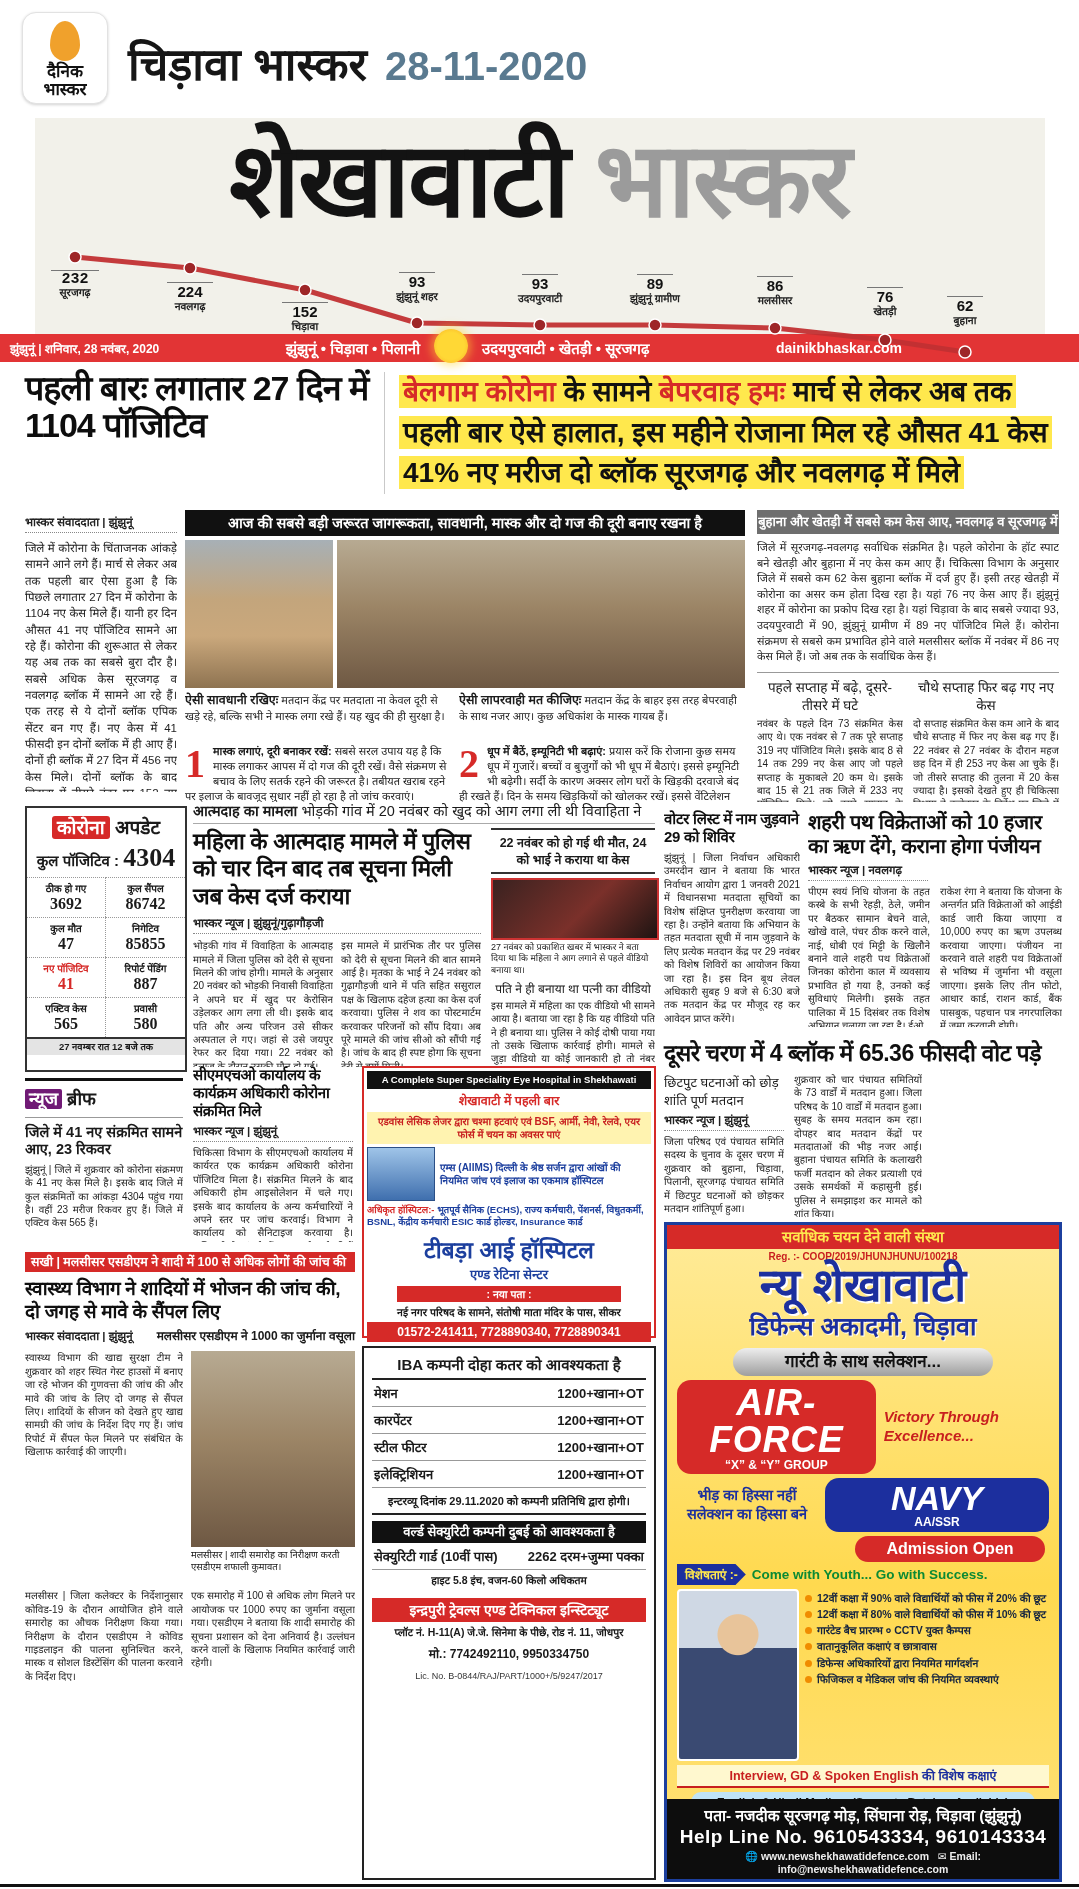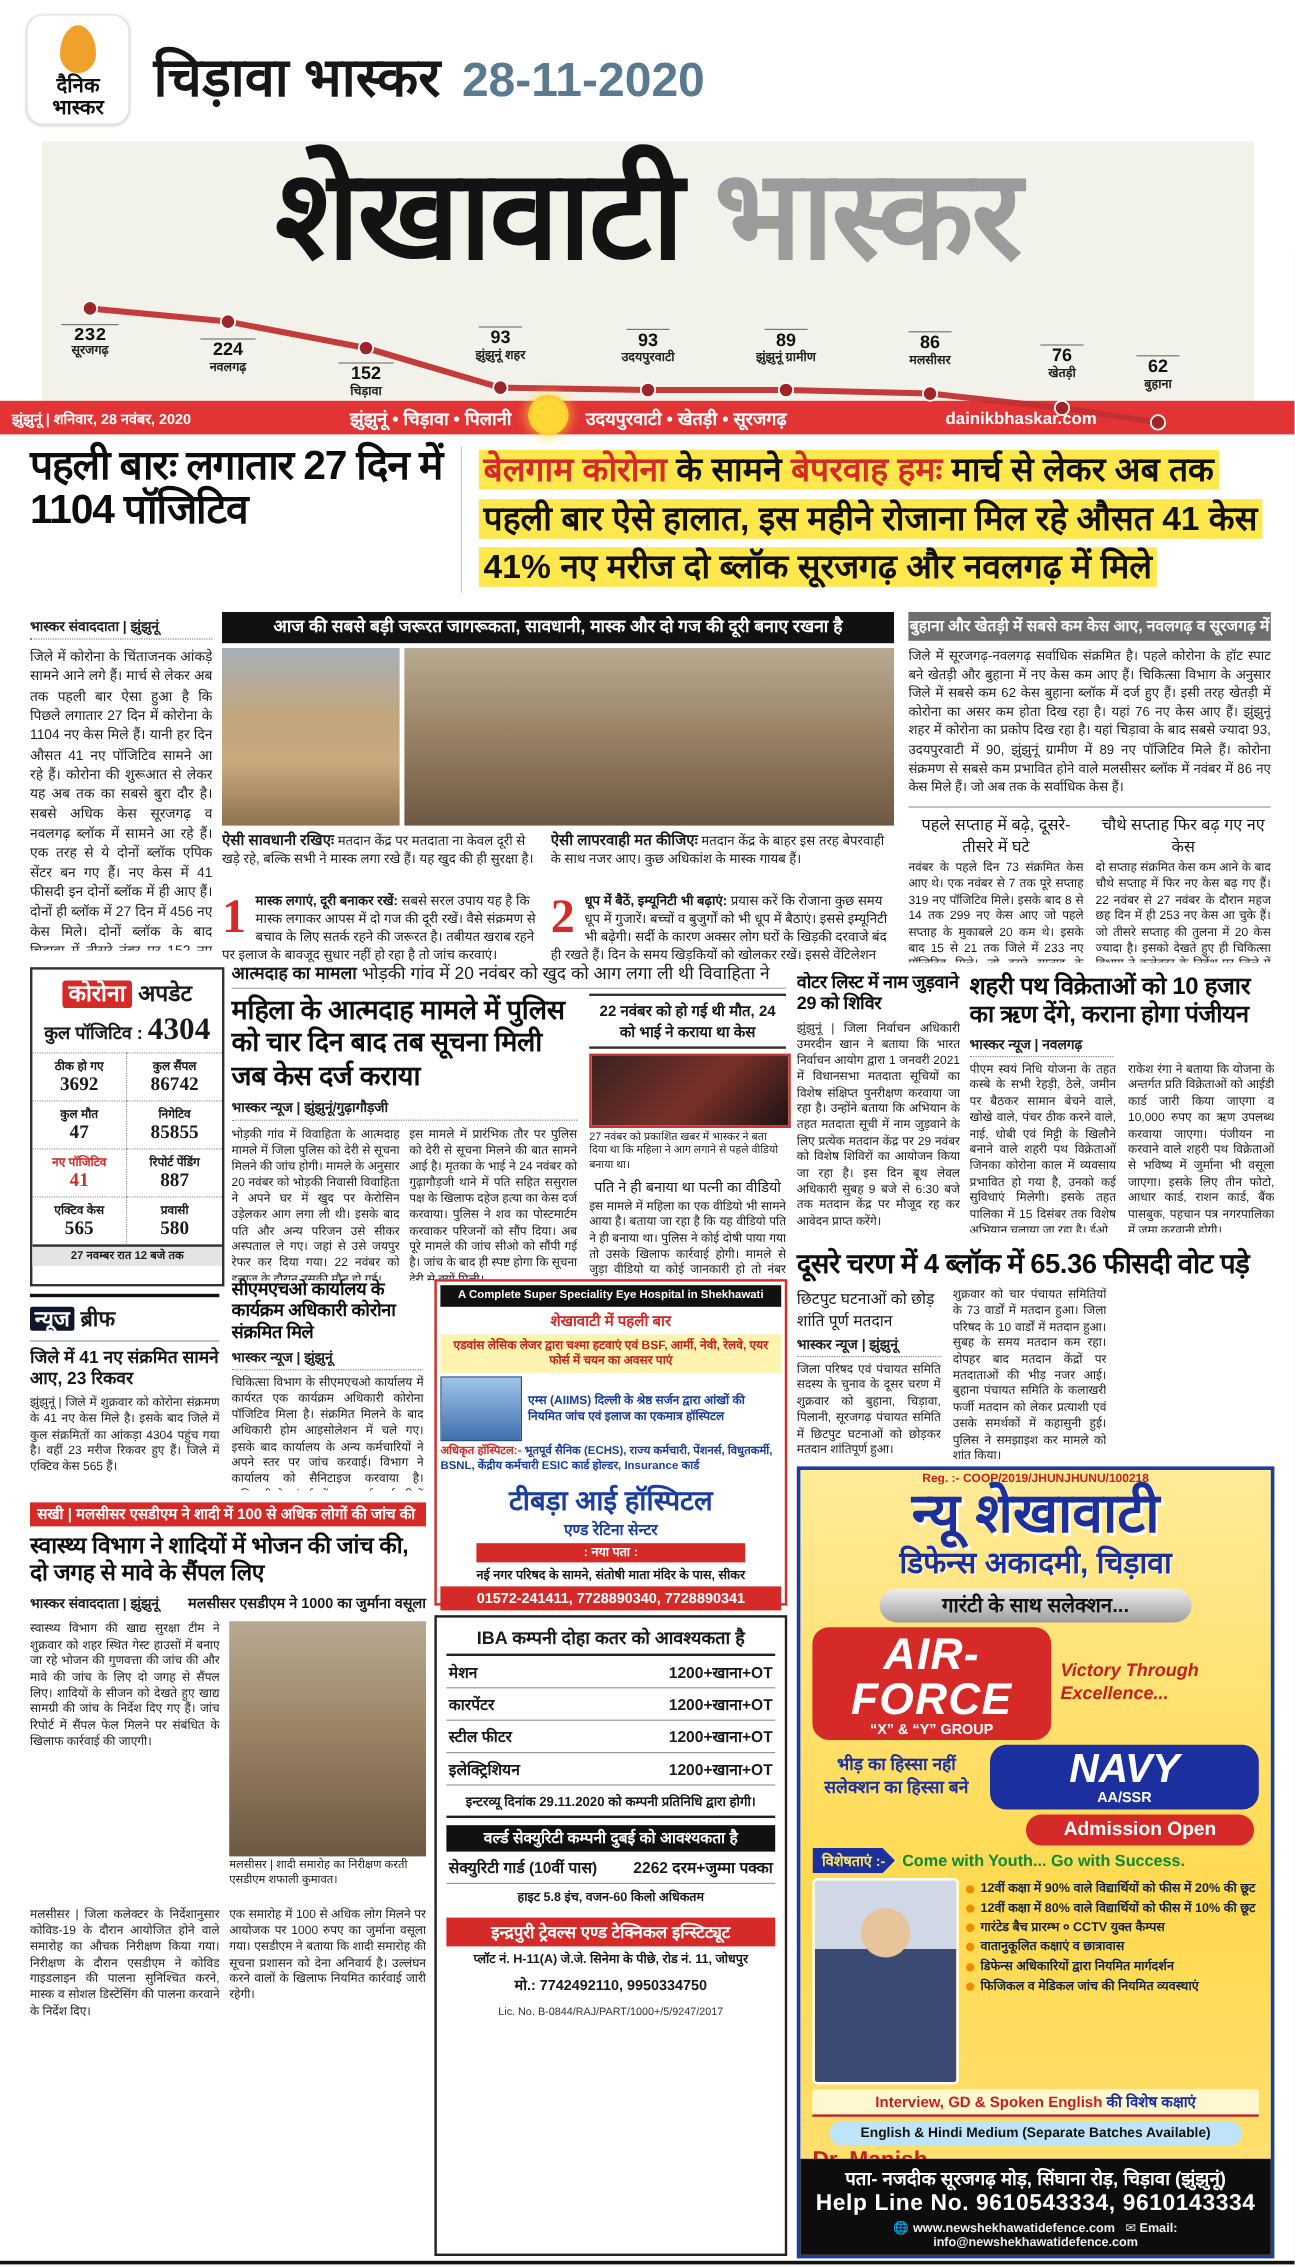--- a/index.html
+++ b/index.html
@@ -20,21 +20,21 @@
   
   .mast-bg{left:35px;top:118px;width:1010px;height:216px;background:#f2f1ea;}
   .mast-title{left:0;top:128px;width:1079px;text-align:center;font-weight:900;font-size:104px;line-height:1.0;letter-spacing:-2px;}
   .mast-title .blk{color:#131313;}
   .mast-title .gry{color:#9b9b9b;}
   .strip{left:0;top:334px;width:1079px;height:28px;background:#e23435;}
   .strip-content{left:0;top:334px;width:914px;height:28px;z-index:6;color:#fff;display:flex;align-items:center;}
   .strip-left{font-size:12px;font-weight:bold;margin-left:10px;white-space:nowrap;}
   .strip-center{flex:1;display:flex;align-items:center;justify-content:center;gap:14px;font-size:15px;font-weight:bold;white-space:nowrap;}
   .sun{width:34px;height:34px;border-radius:50%;background:radial-gradient(circle,#ffd835 55%,#fbc02d 80%);box-shadow:0 0 8px 3px #ffd83580;margin-top:-4px;}
-  .strip-right{font-size:14px;font-weight:bold;white-space:nowrap;}
+  .strip-right{font-size:14px;font-weight:bold;margin-right:12px;white-space:nowrap;}
   .chart-svg{left:0;top:112px;z-index:5;pointer-events:none;}
   .cpt{z-index:6;width:96px;text-align:center;line-height:1.05;}
   .cpt .cnum{display:inline-block;font-size:15px;font-weight:bold;color:#111;border-top:1px solid #777;padding:1px 10px 0;}
   .cpt .cname{display:block;font-size:10.5px;font-weight:bold;color:#222;}
 
   
   .lead-head{left:25px;top:370px;width:350px;font-size:34px;line-height:1.08;font-weight:800;color:#0d0d0d;letter-spacing:-1px;}
   .hl-block{left:384px;top:372px;width:676px;border-left:1px solid #c9c9c9;padding-left:14px;
             font-size:28px;line-height:1.45;font-weight:800;color:#111;}
   .hl-block .hl{background:#ffe84d;box-decoration-break:clone;-webkit-box-decoration-break:clone;padding:1px 4px;}
@@ -63,21 +63,21 @@
   .cbox-total .big{font-size:26px;font-family:"Liberation Serif",serif;}
   .cgrid{display:grid;grid-template-columns:1fr 1fr;margin-top:4px;}
   .ccell{text-align:center;padding:3px 0 4px;border-top:1px dotted #999;}
   .ccell:nth-child(odd){border-right:1px dotted #999;}
   .ccell .l{font-size:10px;font-weight:bold;display:block;}
   .ccell .v{font-size:16px;font-weight:900;font-family:"Liberation Serif",serif;}
   .ccell.redc .l,.ccell.redc .v{color:#d62a28;}
   .cfoot{border-top:2px solid #333;background:#e4e4e4;font-size:9.5px;font-weight:bold;text-align:center;line-height:16px;}
 
   .nb-h{border-top:3px solid #111;padding-top:5px;font-weight:900;font-size:18px;}
-  .nb-h .r{background:#0f172a;color:#fff;padding:0 4px;border-radius:2px;}
+  .nb-h .r{background:#701a75;color:#fff;padding:0 4px;border-radius:2px;}
   .nb-item-h{font-size:14.5px;font-weight:800;line-height:1.2;margin:7px 0 4px;border-top:1px solid #999;padding-top:6px;}
 
   .kicker{font-size:14.5px;border-bottom:1px solid #aaa;padding-bottom:3px;white-space:nowrap;overflow:hidden;}
   .story-head{font-weight:800;color:#0f0f0f;letter-spacing:-.3px;}
   .subbox{border-top:2px solid #333;border-bottom:2px solid #333;font-size:12.5px;font-weight:800;text-align:center;padding:4px 2px;}
   .quote{font-size:10px;font-weight:bold;text-align:right;color:#333;}
 
   
   .eyead{left:362px;top:1066px;width:294px;height:272px;border:2px solid #d62a28;background:#fff;box-sizing:border-box;padding:3px;}
   .eyead .bb{background:#111;color:#fff;font-size:9.5px;font-weight:bold;text-align:center;line-height:18px;}
@@ -386,20 +386,21 @@
         <span>2262 दरम+जुम्मा पक्का</span>
       </div>
     <div class="small">हाइट 5.8 इंच, वजन-60 किलो अधिकतम</div>
     <div class="rband">इन्द्रपुरी ट्रेवल्स एण्ड टेक्निकल इन्स्टिट्यूट</div>
     <div class="small">प्लॉट नं. H-11(A) जे.जे. सिनेमा के पीछे, रोड नं. 11, जोधपुर</div>
     <div class="small" style="font-size:12px;">मो.: 7742492110, 9950334750</div>
     <div class="lic">Lic. No. B-0844/RAJ/PART/1000+/5/9247/2017</div>
   </div>
 
   <div class="abs def">
+    <div class="top">सर्वाधिक चयन देने वाली संस्था</div>
     <div class="reg">Reg. :- COOP/2019/JHUNJHUNU/100218</div>
     <div class="t1">न्यू शेखावाटी</div>
     <div class="t2">डिफेन्स अकादमी, चिड़ावा</div>
     <div class="silver">गारंटी के साथ सलेक्शन...</div>
     <div class="af">
       <div class="afbox">
         <div class="a">AIR-FORCE</div>
         <div class="g">“X” &amp; “Y” GROUP</div>
       </div>
       <div class="vic">Victory Through Excellence...</div>

